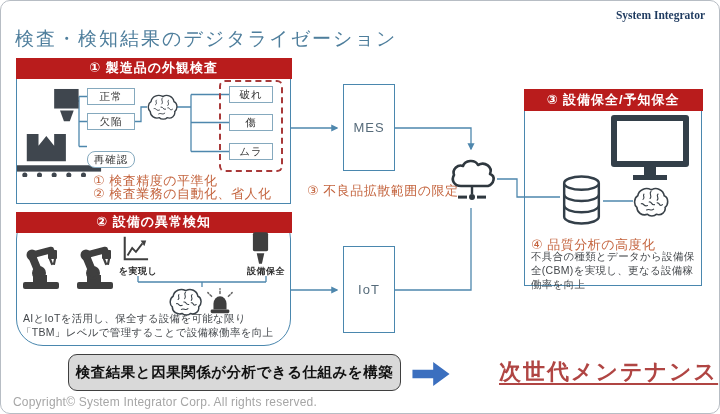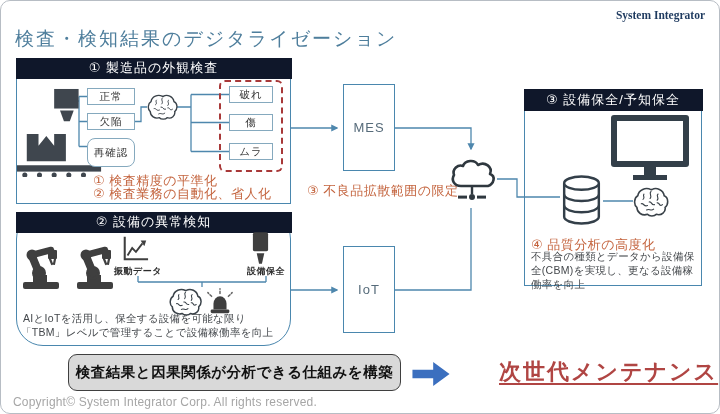--- a/index.html
+++ b/index.html
@@ -2,21 +2,21 @@
 <html><head>
 <meta charset="utf-8">
 <style>
   html,body{margin:0;padding:0;background:#fff;}
   body{font-family:"Liberation Sans","DejaVu Sans",sans-serif;}
   .slide{position:relative;width:718px;height:412px;background:#fff;border:1px solid #b7bdc4;border-radius:10px;overflow:hidden;}
   .abs{position:absolute;}
   .title{left:14px;top:16px;font-size:19px;letter-spacing:2px;color:#4e7e9c;margin-top:9px;}
   .logo{right:14px;top:8px;font-family:"Liberation Serif","DejaVu Serif",serif;font-weight:bold;font-size:11.5px;color:#1e3a5f;}
   .panel{border:1.5px solid #4a87ae;background:#fff;box-sizing:border-box;}
-  .panel-header{position:absolute;left:-1.5px;top:-1.5px;right:-1.5px;height:21px;background:#0f172a;color:#fff;font-size:13px;font-weight:normal;display:flex;align-items:center;justify-content:center;letter-spacing:1px;}
+  .panel-header{position:absolute;left:-1.5px;top:-1.5px;right:-1.5px;height:21px;background:#b91c1c;color:#fff;font-size:13px;font-weight:bold;display:flex;align-items:center;justify-content:center;letter-spacing:1px;}
   .small-box{border:1px solid #85a9be;background:#fff;box-sizing:border-box;display:flex;align-items:center;justify-content:center;font-size:10.5px;color:#333;letter-spacing:1px;}
   .dashed-red{border:2px dashed #a83838;border-radius:6px;background:transparent;box-sizing:border-box;}
   .note{color:#c4643e;font-size:13px;letter-spacing:0.5px;white-space:nowrap;}
   .body-text{color:#44484c;font-size:10.5px;letter-spacing:0.3px;white-space:nowrap;}
   .sys-box{border:1.5px solid #4a87ae;background:#fff;box-sizing:border-box;display:flex;align-items:center;justify-content:center;color:#566b7a;font-size:13px;letter-spacing:1px;}
   .data-label{font-size:9px;font-weight:bold;color:#2b2b2b;text-align:center;letter-spacing:0.5px;}
   .statement-box{background:#d9d9d9;border:1.5px solid #3f3f3f;border-radius:9px;box-sizing:border-box;display:flex;align-items:center;justify-content:center;font-size:14.5px;font-weight:bold;color:#111;letter-spacing:0.5px;}
   .conclusion{font-size:22px;font-weight:bold;color:#b04543;letter-spacing:2px;text-decoration:underline;text-underline-offset:4px;}
   .copyright{font-size:12px;color:#a6a6a6;letter-spacing:0.2px;}
   .icon{line-height:0;}
@@ -123,21 +123,21 @@
     </g>
   </svg>
 
   <span class="abs icon" style="left:16px;top:86px;">
     <svg width="88" height="90">
         <use href="#sym-machine"></use>
       </svg>
   </span>
   <div class="abs small-box" style="left:86px;top:87px;width:48px;height:17px;">正常</div>
   <div class="abs small-box" style="left:86px;top:112px;width:48px;height:17px;">欠陥</div>
-  <div class="abs small-box" style="left:86px;top:137px;width:48px;height:29px;border-radius:8px;">再確認</div>
+  <div class="abs small-box" style="left:86px;top:150px;width:48px;height:17px;border-radius:8px;">再確認</div>
   <span class="abs icon" style="left:146px;top:93px;">
     <svg width="31" height="26">
         <use href="#sym-brain"></use>
       </svg>
   </span>
   <div class="abs dashed-red" style="left:218px;top:79px;width:64px;height:92px;"></div>
   <div class="abs small-box" style="left:228px;top:85px;width:44px;height:17px;">破れ</div>
   <div class="abs small-box" style="left:228px;top:113px;width:44px;height:17px;">傷</div>
   <div class="abs small-box" style="left:228px;top:142px;width:44px;height:17px;">ムラ</div>
   <div class="abs note" style="left:92px;top:171px;">① 検査精度の平準化</div>
@@ -151,21 +151,21 @@
   <span class="abs icon" style="left:72px;top:237px;">
     <svg width="44" height="52">
         <use href="#sym-robot"></use>
       </svg>
   </span>
   <span class="abs icon" style="left:120px;top:234px;">
     <svg width="28" height="28">
         <use href="#sym-chart"></use>
       </svg>
   </span>
-  <div class="abs data-label" style="left:106px;top:264px;width:62px;">振動データ</div>
+  <div class="abs data-label" style="left:106px;top:264px;width:62px;">を実現し</div>
   <span class="abs icon" style="left:250px;top:231px;">
     <svg width="19" height="33">
         <use href="#sym-camera"></use>
       </svg>
   </span>
   <div class="abs data-label" style="left:234px;top:264px;width:62px;">設備保全</div>
   <span class="abs icon" style="left:168px;top:287px;">
     <svg width="33" height="28">
         <use href="#sym-brain"></use>
       </svg>

